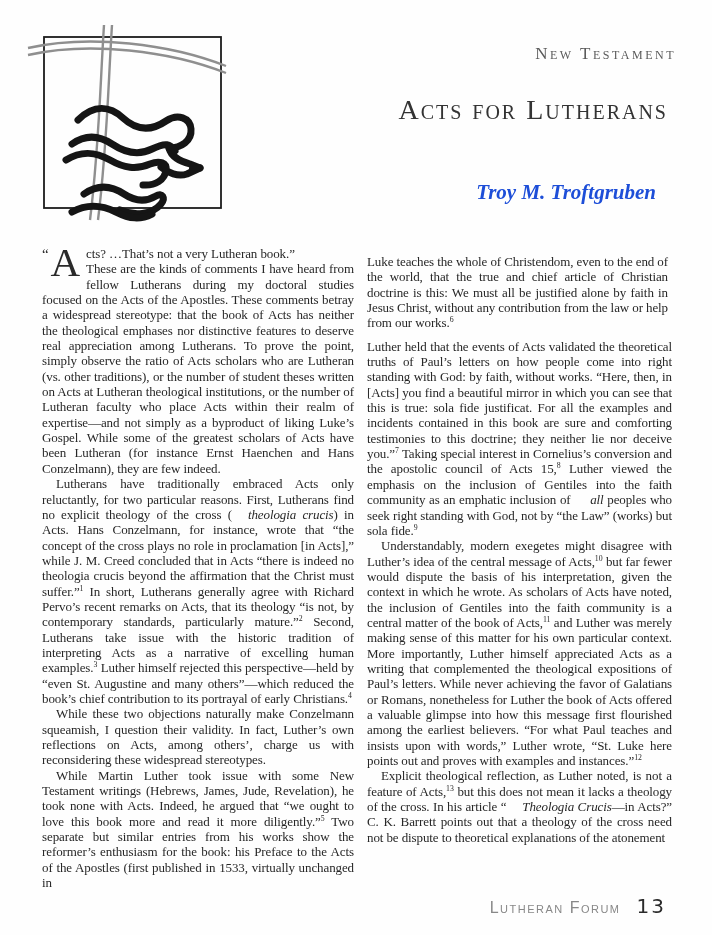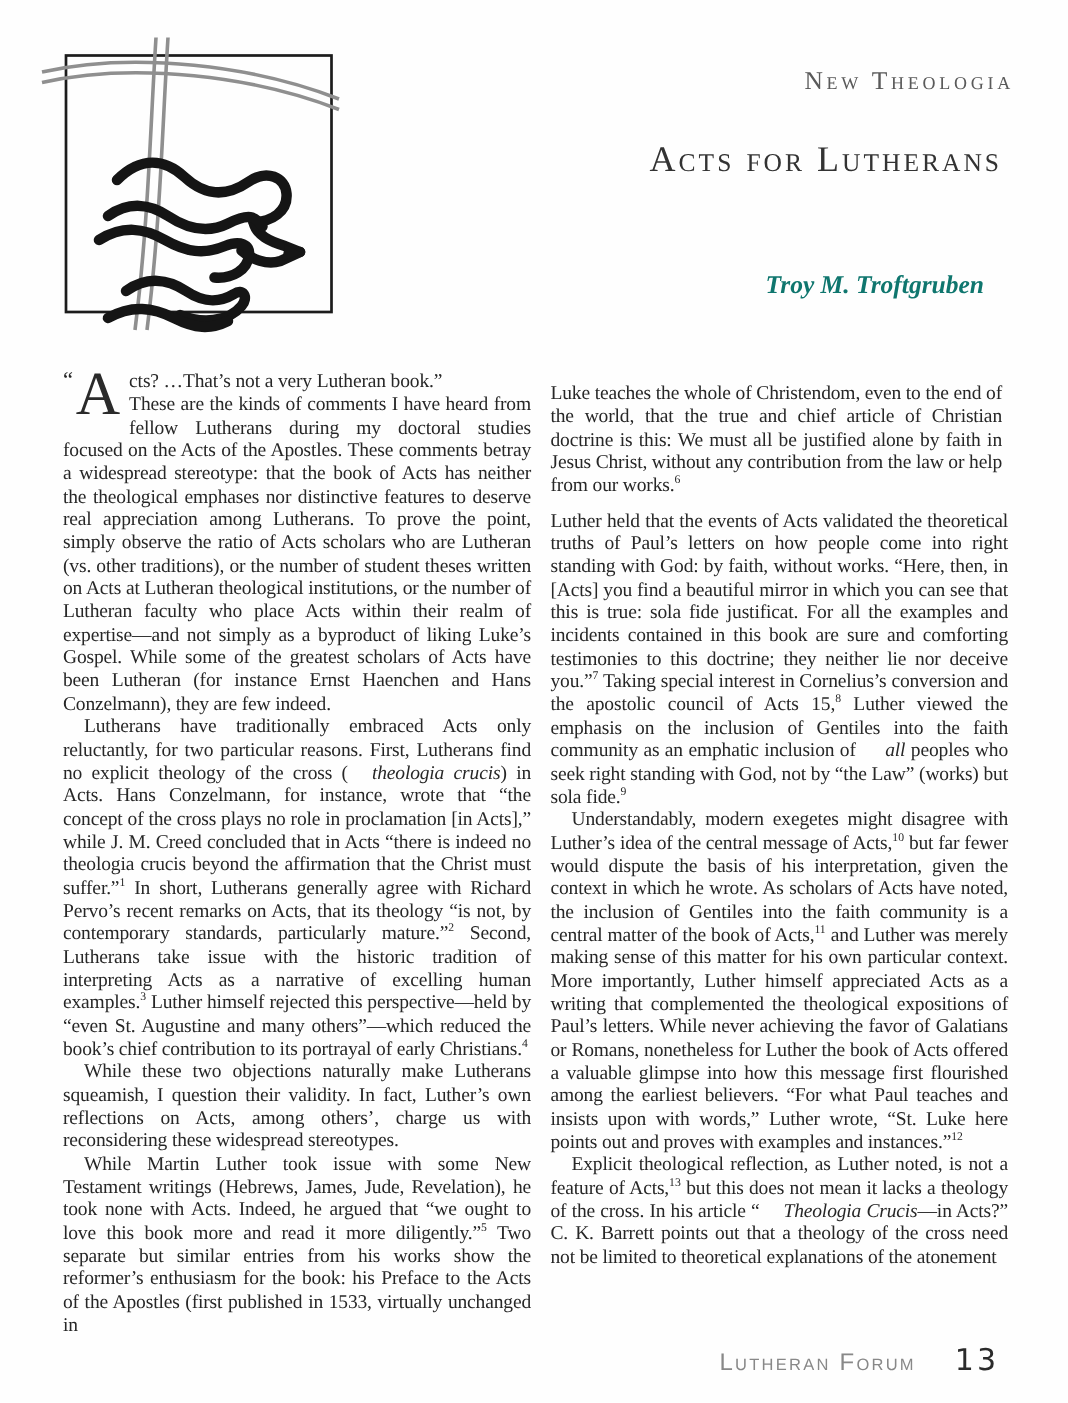--- a/index.html
+++ b/index.html
@@ -10,26 +10,26 @@
   }
 
   
   .kicker {
     position:absolute; top:44px; right:36px;
     font-variant:small-caps; font-size:17px; letter-spacing:2.5px;
     color:#5a5a5a; font-weight:400;
   }
   .title {
     position:absolute; top:94px; right:44px;
-    font-variant:small-caps; font-size:24px; letter-spacing:2px;
+    font-variant:small-caps; font-size:28px; letter-spacing:2px;
     color:#333333; font-weight:400;
   }
   .byline {
     position:absolute; top:180px; right:56px;
-    font-size:17px; font-weight:700; font-style:italic; color:#0f766e;
+    font-size:21px; font-weight:700; font-style:italic; color:#1d4ed8;
   }
 
   
   .logo { position:absolute; left:20px; top:8px; }
 
   
   .col {
     position:absolute; top:246px; text-align:justify;
     font-size:13px; line-height:15.35px; letter-spacing:-0.1px;
     color:#272727;
@@ -44,21 +44,21 @@
   sup { font-size:0.6em; vertical-align:super; line-height:0; letter-spacing:0; }
   .it { font-style:italic;margin-left:16px; }
 
   .dc-wrap { float:left; height:29px; margin:2px 6px 0 0; white-space:nowrap; }
   .dc-quote { font-size:15px; vertical-align:top; position:relative; top:-1px; margin-right:2px; color:#262626; }
   .dc-letter { font-size:41px; line-height:29px; color:#2a2a2a; }
 
   
   .footer {
     position:absolute; right:46px; bottom:17px;
-    display:flex; align-items:baseline; gap:26px;
+    display:flex; align-items:baseline; gap:16px;
   }
   .journal {
     font-family:"Liberation Sans","DejaVu Sans",sans-serif;
     font-variant:small-caps; font-size:16px; letter-spacing:1.5px;
     color:#888888; font-weight:400;
   }
   .pagenum {
     font-family:"DejaVu Sans","Liberation Sans",sans-serif;
     font-size:20px; letter-spacing:2px; color:#2b2b2b;
   }
@@ -84,35 +84,35 @@
       <path d="M149,140 C151,149 160,153 170,156 L180,160"></path>
       <path d="M180,160 L167,166 C158,169 148,165 141,159"></path>
       <path d="M52,136 C66,126 80,128 92,136 S118,148 132,141 S150,136 155,143"></path>
       <path d="M46,152 C62,142 76,144 90,152 S116,162 130,156 C140,152 147,155 146,162 C145,172 135,178 123,177"></path>
       <path d="M64,186 C78,176 92,178 104,186 S126,194 136,188 C142,184 146,190 141,196 C132,207 114,208 100,202"></path>
       <path d="M52,204 C68,195 82,197 96,204 S120,212 132,206"></path>
     </g>
     <polygon points="170,155 182,161 168,166" fill="#151515"></polygon>
   </svg>
 
-  <div class="kicker">New Theologia</div>
+  <div class="kicker">New Testament</div>
   <div class="title">Acts for Lutherans</div>
   <div class="byline">Troy M. Troftgruben</div>
 
   <div class="col col-left">
       <p class=""><span class="dc-wrap"><span class="dc-quote">“</span><span class="dc-letter">A</span></span><span>cts? …That’s not a very Lutheran book.”</span><br><span>These are the kinds of comments I have heard from fellow Lutherans during my doctoral studies focused on the Acts of the Apostles. These comments betray a widespread stereotype: that the book of Acts has neither the theological emphases nor distinctive features to deserve real appreciation among Lutherans. To prove the point, simply observe the ratio of Acts scholars who are Lutheran (vs. other traditions), or the number of student theses written on Acts at Lutheran theological institutions, or the number of Lutheran faculty who place Acts within their realm of expertise—and not simply as a byproduct of liking Luke’s Gospel. While some of the greatest scholars of Acts have been Lutheran (for instance Ernst Haenchen and Hans Conzelmann), they are few indeed.</span></p>
       <p class=" indent"><span>Lutherans have traditionally embraced Acts only reluctantly, for two particular reasons. First, Lutherans find no explicit theology of the cross (</span><span class="it">theologia crucis</span><span>) in Acts. Hans Conzelmann, for instance, wrote that “the concept of the cross plays no role in proclamation [in Acts],” while J. M. Creed concluded that in Acts “there is indeed no theologia crucis beyond the affirmation that the Christ must suffer.”</span><sup>1</sup><span> In short, Lutherans generally agree with Richard Pervo’s recent remarks on Acts, that its theology “is not, by contemporary standards, particularly mature.”</span><sup>2</sup><span> Second, Lutherans take issue with the historic tradition of interpreting Acts as a narrative of excelling human examples.</span><sup>3</sup><span> Luther himself rejected this perspective—held by “even St. Augustine and many others”—which reduced the book’s chief contribution to its portrayal of early Christians.</span><sup>4</sup></p>
-      <p class=" indent"><span>While these two objections naturally make Lutherans squeamish, I question their validity. In fact, Luther’s own reflections on Acts, among others’, charge us with reconsidering these widespread stereotypes.</span></p>
+      <p class=" indent"><span>While these two objections naturally make Conzelmann squeamish, I question their validity. In fact, Luther’s own reflections on Acts, among others’, charge us with reconsidering these widespread stereotypes.</span></p>
       <p class=" indent"><span>While Martin Luther took issue with some New Testament writings (Hebrews, James, Jude, Revelation), he took none with Acts. Indeed, he argued that “we ought to love this book more and read it more diligently.”</span><sup>5</sup><span> Two separate but similar entries from his works show the reformer’s enthusiasm for the book: his Preface to the Acts of the Apostles (first published in 1533, virtually unchanged in</span></p>
     </div>
   <div class="col col-right">
       <p class="quote"><span>Luke teaches the whole of Christendom, even to the end of the world, that the true and chief article of Christian doctrine is this: We must all be justified alone by faith in Jesus Christ, without any contribution from the law or help from our works.</span><sup>6</sup></p>
       <p class=""><span>Luther held that the events of Acts validated the theoretical truths of Paul’s letters on how people come into right standing with God: by faith, without works. “Here, then, in [Acts] you find a beautiful mirror in which you can see that this is true: sola fide justificat. For all the examples and incidents contained in this book are sure and comforting testimonies to this doctrine; they neither lie nor deceive you.”</span><sup>7</sup><span> Taking special interest in Cornelius’s conversion and the apostolic council of Acts 15,</span><sup>8</sup><span> Luther viewed the emphasis on the inclusion of Gentiles into the faith community as an emphatic inclusion of </span><span class="it">all</span><span> peoples who seek right standing with God, not by “the Law” (works) but sola fide.</span><sup>9</sup></p>
       <p class=" indent"><span>Understandably, modern exegetes might disagree with Luther’s idea of the central message of Acts,</span><sup>10</sup><span> but far fewer would dispute the basis of his interpretation, given the context in which he wrote. As scholars of Acts have noted, the inclusion of Gentiles into the faith community is a central matter of the book of Acts,</span><sup>11</sup><span> and Luther was merely making sense of this matter for his own particular context. More importantly, Luther himself appreciated Acts as a writing that complemented the theological expositions of Paul’s letters. While never achieving the favor of Galatians or Romans, nonetheless for Luther the book of Acts offered a valuable glimpse into how this message first flourished among the earliest believers. “For what Paul teaches and insists upon with words,” Luther wrote, “St. Luke here points out and proves with examples and instances.”</span><sup>12</sup></p>
-      <p class=" indent"><span>Explicit theological reflection, as Luther noted, is not a feature of Acts,</span><sup>13</sup><span> but this does not mean it lacks a theology of the cross. In his article “</span><span class="it">Theologia Crucis</span><span>—in Acts?” C. K. Barrett points out that a theology of the cross need not be limited to theoretical explanations of the atonement</span></p>
+      <p class=" indent"><span>Explicit theological reflection, as Luther noted, is not a feature of Acts,</span><sup>13</sup><span> but this does not mean it lacks a theology of the cross. In his article “</span><span class="it">Theologia Crucis</span><span>—in Acts?” C. K. Barrett points out that a theology of the cross need not be dispute to theoretical explanations of the atonement</span></p>
     </div>
 
   <div class="footer">
     <span class="journal">Lutheran Forum</span>
     <span class="pagenum">13</span>
   </div>
 
 </div>
 
 </body></html>

